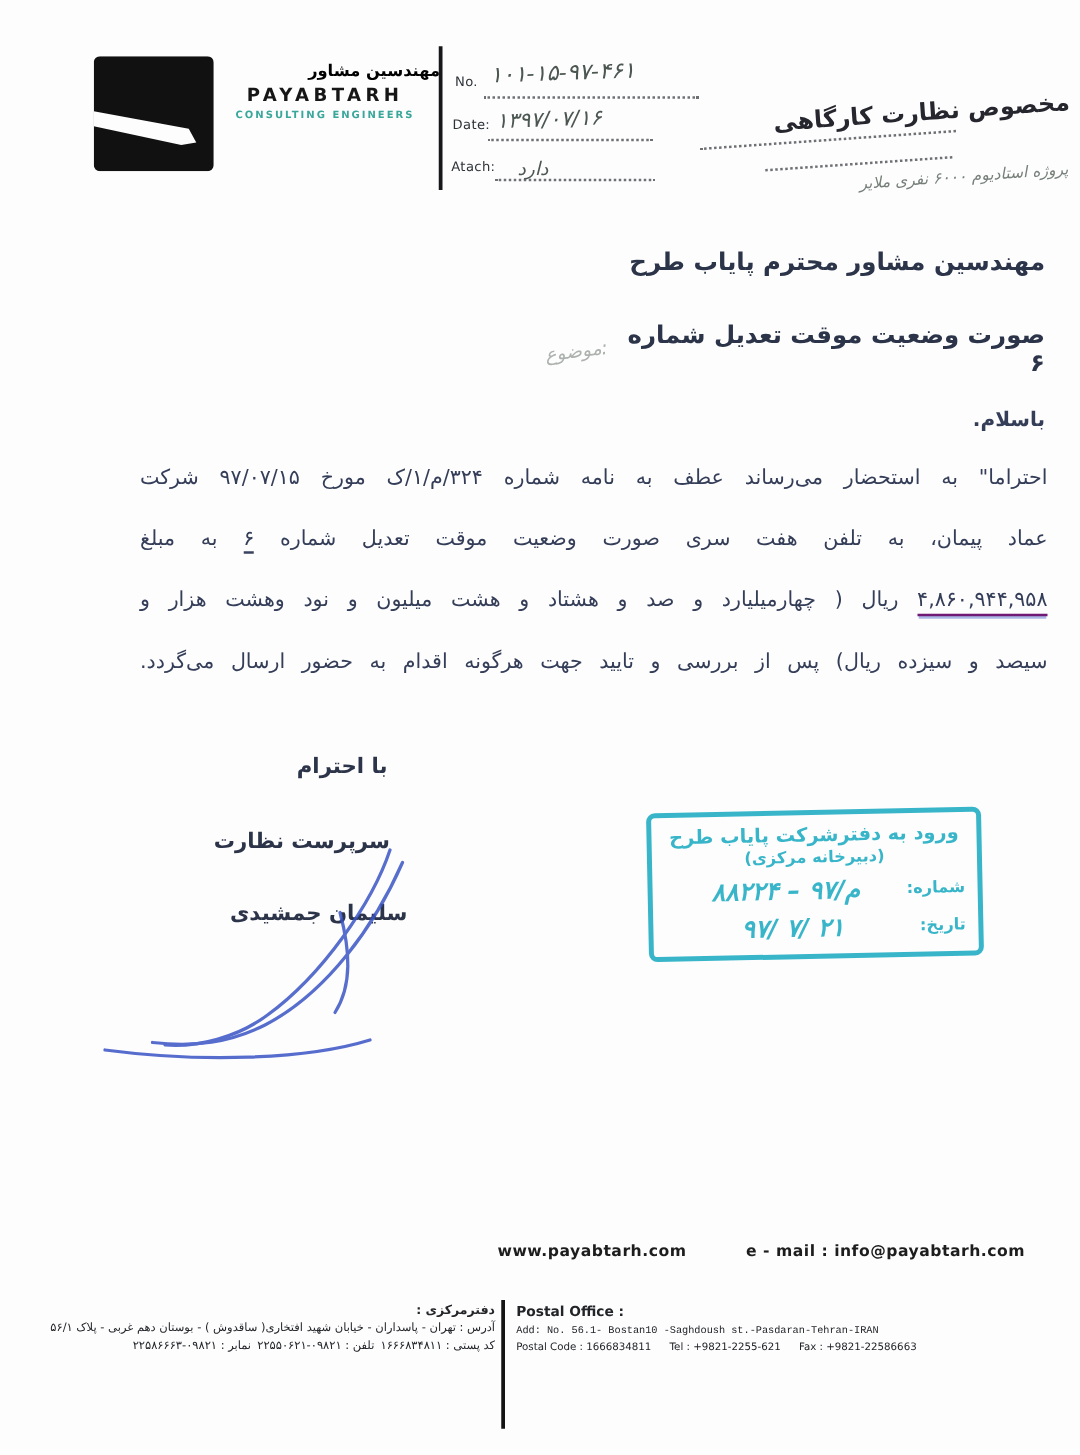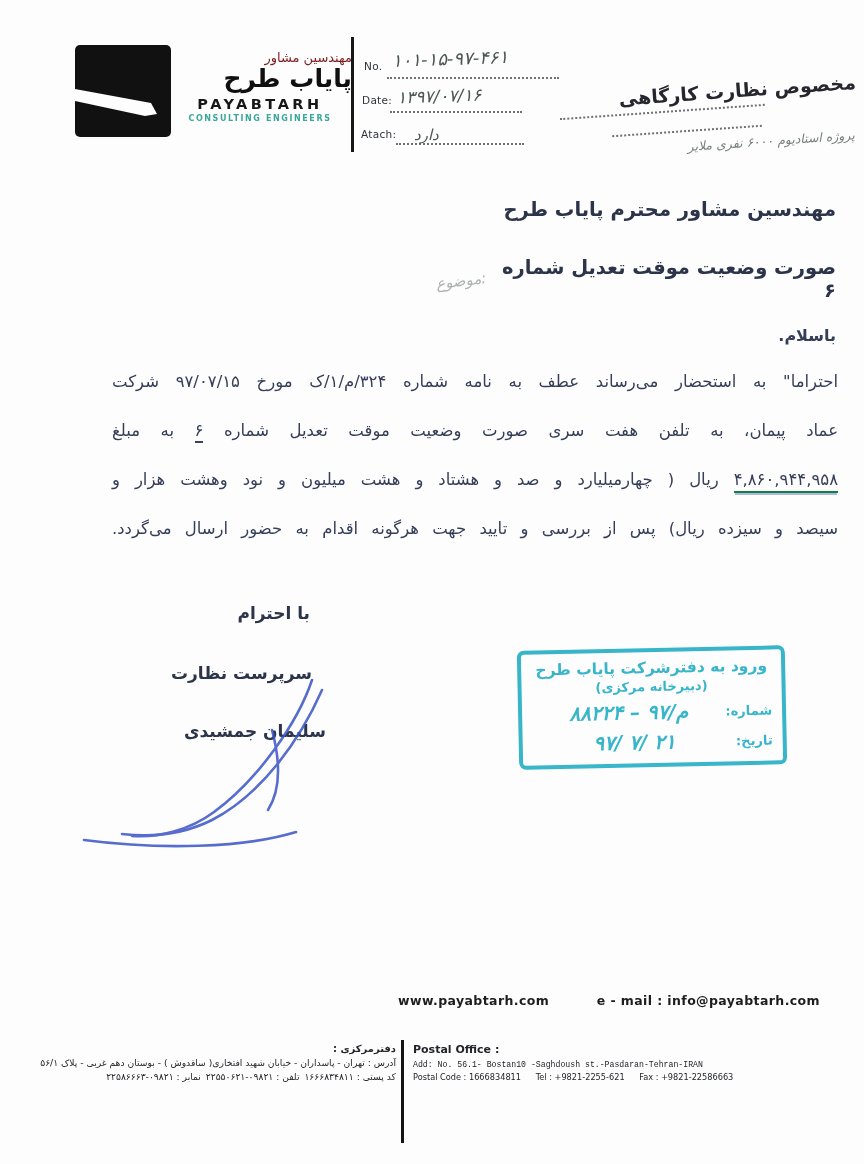--- a/index.html
+++ b/index.html
@@ -8,42 +8,42 @@
     background:#fdfdfe; overflow:hidden;
     font-family:"DejaVu Sans", sans-serif; color:#353e58;
   }
   .abs{position:absolute;}
   .rtl{direction:rtl;}
   .ltr{direction:ltr; unicode-bidi:isolate;}
 
   
   .logo{left:75px; top:45px; width:96px; height:92px;}
   .brand{left:168px; top:50px; width:184px; text-align:right;}
-  .brand .fa-small{font-size:13px; font-weight:normal; color:#7f1d1d; letter-spacing:-.5px;}
+  .brand .fa-small{font-size:13px; font-weight:bold; color:#000000; letter-spacing:-.5px;}
   .brand .fa-large{font-size:25px; font-weight:bold; color:#101010; line-height:1.05; margin-top:1px;}
   .brand .en-main{font-size:14.5px; font-weight:bold; color:#161616; letter-spacing:3.5px; text-align:center; margin-top:4px;}
   .brand .en-sub{font-size:8px; color:#3aa79b; letter-spacing:1.6px; text-align:center; margin-top:2px; font-weight:bold;}
   .hdiv{left:351px; top:37px; width:3px; height:115px; background:#17171a;}
   .dots{border-bottom:2px dotted #56585c; height:1px; opacity:.85;}
   .fldlabel{font-size:10.5px; font-weight:normal; color:#2e3338; letter-spacing:.3px;}
   .hand{color:#4c5751; font-style:italic; letter-spacing:1px;}
   .corner-note{width:260px; text-align:right; font-size:19px; font-weight:bold; color:#26262e;
     transform:rotate(-4deg); letter-spacing:.5px;}
   .project-note{width:305px; text-align:right; font-size:12.5px; color:#68726b;
     transform:rotate(-4deg); font-style:italic; opacity:.9;}
 
   
   .addressee{width:406px; text-align:right; font-size:19.5px; font-weight:bold; color:#2c3449;}
   .subject-label{font-size:15px; color:#9aa09b; transform:rotate(-7deg); font-style:italic; opacity:.8;}
   .subject{width:336px; text-align:right; font-size:19.5px; font-weight:bold; color:#2c3449;}
   .salutation{width:136px; text-align:right; font-size:16px;font-weight:bold;}
   .body-line{left:112px; width:726px; font-size:16.5px; color:#353e58;
     text-align:justify; text-align-last:justify; white-space:nowrap;}
   .u-dark{border-bottom:2px solid #3a4260; padding-bottom:1px;}
-  .u-red{border-bottom:2px solid #15803d; box-shadow:0 3px 0 -1px rgba(70,100,200,.45); padding-bottom:2px;}
+  .u-red{border-bottom:2px solid #701a75; box-shadow:0 3px 0 -1px rgba(70,100,200,.45); padding-bottom:2px;}
 
   
   .sig-text{font-size:17px; font-weight:bold; color:#2c3449;}
   .sig-svg{left:60px; top:660px; width:300px; height:195px;}
 
   
   .stamp{left:518px; top:648px; width:268px; border:4px solid #2eb2c7; border-radius:7px;
     transform:rotate(-1.2deg); padding:7px 10px 9px; color:#2eb2c7; box-sizing:border-box; opacity:.95;}
   .stamp .t1{font-size:15.5px; font-weight:bold; text-align:center; direction:rtl;}
   .stamp .t2{font-size:13px; font-weight:bold; text-align:center; direction:rtl; margin-top:2px;}
@@ -73,21 +73,20 @@
 
   <div class="abs logo">
     <svg width="96" height="92" viewBox="0 0 96 92" xmlns="http://www.w3.org/2000/svg">
       <rect x="0" y="0" width="96" height="92" rx="5" fill="#111111"></rect>
       <polygon points="0,44 76,58 82,69 70,71 0,56" fill="#fdfdfe"></polygon>
     </svg>
   </div>
 
   <div class="abs brand">
     <div class="fa-small rtl">مهندسین مشاور</div>
-    <div class="fa-large rtl">پایاب طرح</div>
     <div class="en-main">PAYABTARH</div>
     <div class="en-sub">CONSULTING ENGINEERS</div>
   </div>
 
   <div class="abs hdiv"></div>
 
   <div class="abs fldlabel" style="left:364px; top:60px;">No.</div>
   <div class="abs dots" style="left:387px; top:76px; width:172px;"></div>
   <div class="abs hand ltr" style="left:392px; top:48px; font-size:18px; transform:rotate(-2deg);">۱۰۱-۱۵-۹۷-۴۶۱</div>
 

